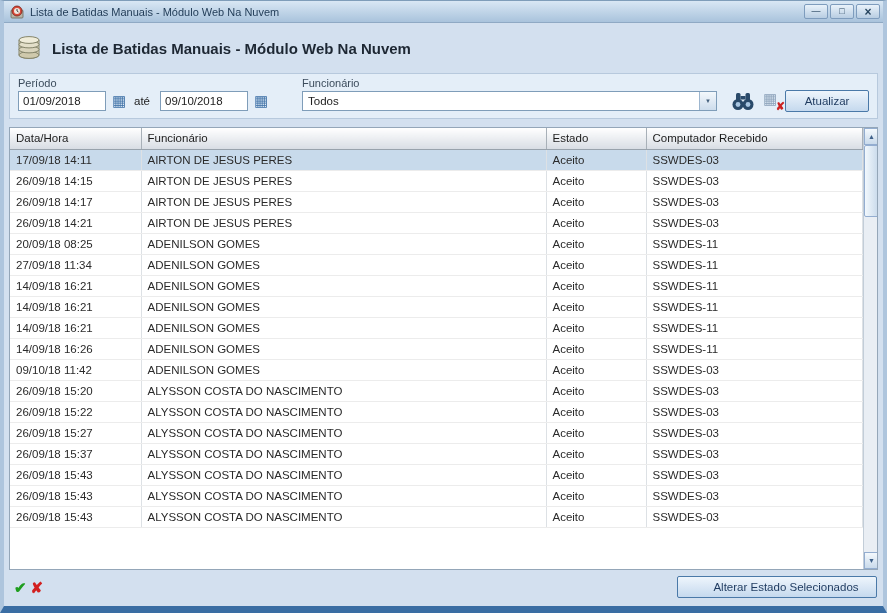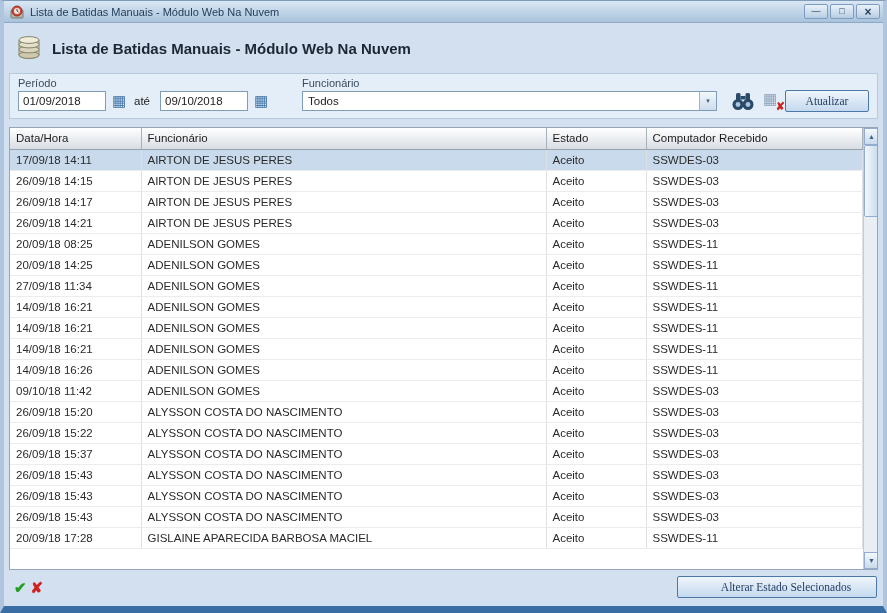--- a/index.html
+++ b/index.html
@@ -96,21 +96,21 @@
   .clear-btn {
     position: relative; width: 20px; height: 20px;
     border: none; background: transparent; padding: 0;
   }
   .clear-btn .grid-glyph { position: absolute; left: 0; top: -1px; font-size: 15px; color: #8aa0b8; }
   .clear-btn .x-glyph { position: absolute; right: -2px; bottom: -2px; font-size: 11px; font-weight: bold; color: #cc2222; }
   .btn {
     height: 22px;
     background: linear-gradient(#eef5fc, #c5d9ee);
     border: 1px solid #4a79a8; border-radius: 2px;
-    font-family: Liberation Serif, serif;
+    font-family: Liberation Sans, sans-serif;
     font-size: 11.5px; color: #1e3a5f;
     padding: 0 12px; cursor: default;
   }
   .atualizar { width: 84px; margin: 13px 0 0 auto; }
   
   .grid-wrap {
     flex: 0 0 443px; height: 443px; margin-top: 8px;
     border: 1px solid #94a6b8; background: #fff;
     display: flex; overflow: hidden;
   }
@@ -281,26 +281,20 @@
     <td>SSWDES-03</td>
   </tr>
 
   <tr>
     <td>20/09/18 08:25</td>
     <td>ADENILSON GOMES</td>
     <td>Aceito</td>
     <td>SSWDES-11</td>
   </tr>
 
-  <tr>
-    <td>20/09/18 14:25</td>
-    <td>ADENILSON GOMES</td>
-    <td>Aceito</td>
-    <td>SSWDES-11</td>
-  </tr>
 
   <tr>
     <td>27/09/18 11:34</td>
     <td>ADENILSON GOMES</td>
     <td>Aceito</td>
     <td>SSWDES-11</td>
   </tr>
 
   <tr>
     <td>14/09/18 16:21</td>
@@ -344,20 +338,26 @@
     <td>SSWDES-03</td>
   </tr>
 
   <tr>
     <td>26/09/18 15:22</td>
     <td>ALYSSON COSTA DO NASCIMENTO</td>
     <td>Aceito</td>
     <td>SSWDES-03</td>
   </tr>
 
+  <tr>
+    <td>26/09/18 15:27</td>
+    <td>ALYSSON COSTA DO NASCIMENTO</td>
+    <td>Aceito</td>
+    <td>SSWDES-03</td>
+  </tr>
 
   <tr>
     <td>26/09/18 15:37</td>
     <td>ALYSSON COSTA DO NASCIMENTO</td>
     <td>Aceito</td>
     <td>SSWDES-03</td>
   </tr>
 
   <tr>
     <td>26/09/18 15:43</td>
@@ -373,26 +373,20 @@
     <td>SSWDES-03</td>
   </tr>
 
   <tr>
     <td>26/09/18 15:43</td>
     <td>ALYSSON COSTA DO NASCIMENTO</td>
     <td>Aceito</td>
     <td>SSWDES-03</td>
   </tr>
 
-  <tr>
-    <td>20/09/18 17:28</td>
-    <td>GISLAINE APARECIDA BARBOSA MACIEL</td>
-    <td>Aceito</td>
-    <td>SSWDES-11</td>
-  </tr>
 </tbody>
       </table>
       <div class="vscroll">
         <div class="scroll-btn">▲</div>
         <div class="scroll-track">
           <div class="scroll-thumb"></div>
         </div>
         <div class="scroll-btn">▼</div>
       </div>
     </div>

